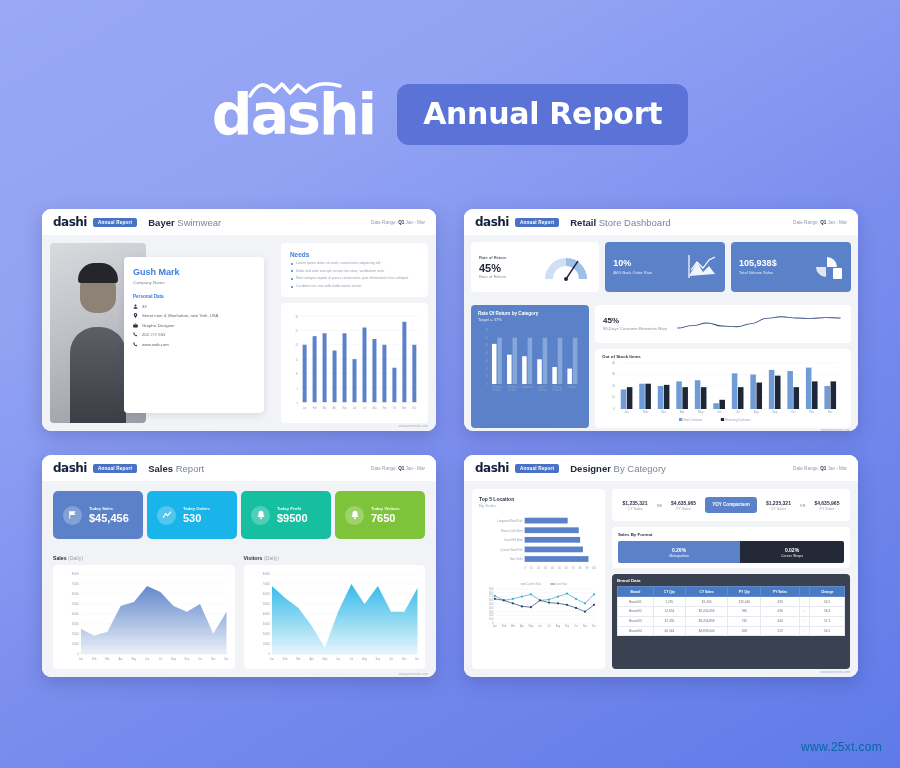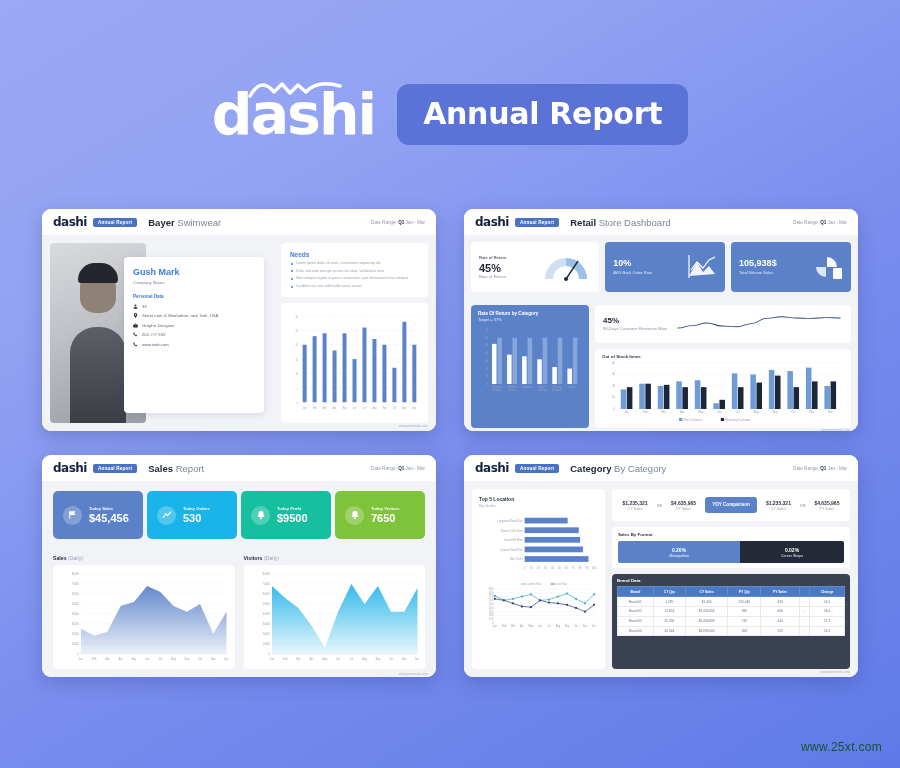--- a/index.html
+++ b/index.html
@@ -145,21 +145,21 @@
   .tbl { background:#3a4150; border-radius:4px; flex:1; padding:4px 5px 5px; }
   .tbl .t { font-size:4.4px; font-weight:700; color:#fff; margin-bottom:3px; }
   table { width:100%; border-collapse:collapse; background:#fff; }
   th { background:#4a7ac4; color:#fff; font-size:3.4px; padding:2.6px 1px;
        font-weight:700; border:.3px solid #5f8bcd; }
   td { font-size:3.2px; color:#6a7competitive; padding:2.4px 1px; text-align:center;
        color:#6a7284; border:.3px solid #e6e9f0; }
   .up { color:#d8a43a; } .dn { color:#4a7ac4; }
 
   .wm-big { position:absolute; right:18px; bottom:14px; font-size:12px;
-            color:#14532d; font-weight:400; letter-spacing:.3px; }
+            color:#0369a1; font-weight:400; letter-spacing:.3px; }
 </style>
 </head>
 <body>
 
 <div class="hero">
   <div class="logo-wrap">
     <svg class="logo-squig" width="96" height="22" viewBox="0 0 96 22">
       <path d="M2 16 C10 2, 18 2, 26 12 L34 4 L42 13 L50 5 L58 12 C66 3, 78 2, 92 6" fill="none" stroke="#ffffff" stroke-width="3.4" stroke-linecap="round" stroke-linejoin="round"></path>
     </svg>
     <div class="logo-text">dashi</div>
@@ -581,21 +581,21 @@
         </div>
       </div>
       <div class="wm">www.premast.com</div>
     </div>
   </div>
 
   <div class="slide s4">
     <div class="s-head">
       <span class="mini-logo">dashi</span>
       <span class="mini-badge">Annual Report</span>
-      <span class="s-title"><b>Category</b> <span>By Category</span></span>
+      <span class="s-title"><b>Designer</b> <span>By Category</span></span>
       <span class="s-range"><span>Date Range:</span> <span class="q">Q1</span> <span>Jan - Mar</span></span>
     </div>
     <div class="s-body">
       <div class="s4wrap">
         <div class="loc">
           <div class="t">Top 5 Location</div>
           <div class="st">By Sales</div>
           <svg class="cv" viewBox="0 0 120 62" id="svg-loc" style="margin-top:4px;height:62px" preserveAspectRatio="none">
               <rect x="46" y="5.728" width="43.4" height="5.76" fill="#5b82c9"></rect>
               <text x="44" y="9.952" class="axs" text-anchor="end" font-size="2.4" fill="#8d94a5">Longwood Retail Park</text>

